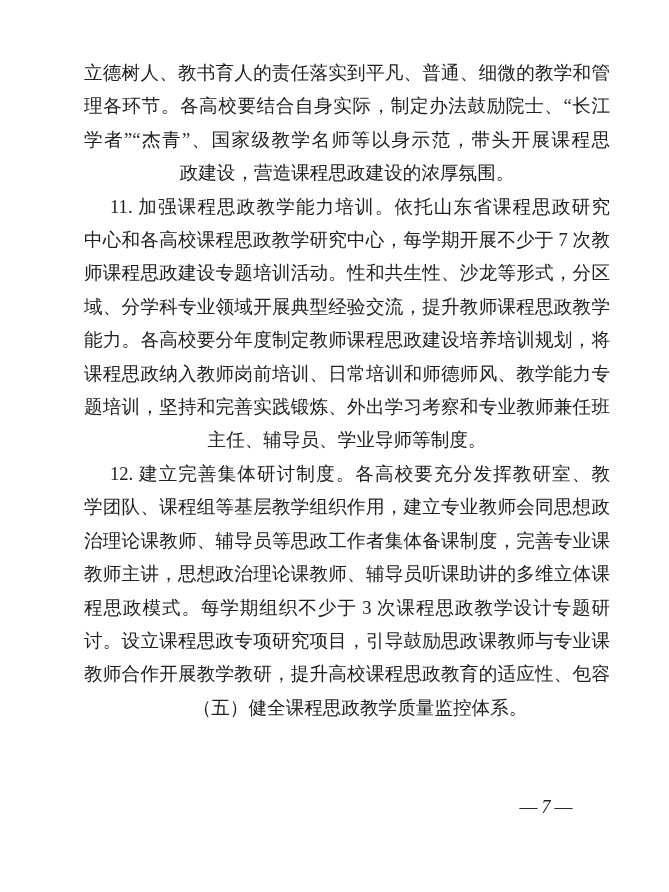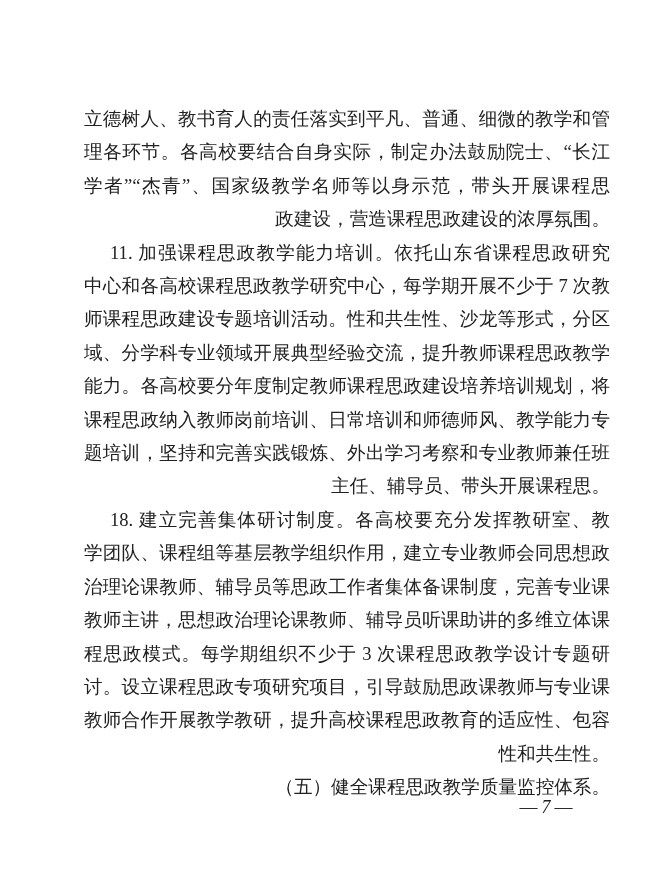--- a/index.html
+++ b/index.html
@@ -21,30 +21,29 @@
     width: 669px;
     height: 892px;
     background: #ffffff;
   }
   .text-block {
     position: absolute;
     left: 84px;
     top: 56px;
     width: 526px;
     color: #212121;
-    margin-top: 46px;
   }
   .line {
     height: 33.42px;
     line-height: 33.42px;
     font-size: 18.6px;
     letter-spacing: 0;
     white-space: normal;
     overflow: visible;
-    text-align: right;
+    text-align: center;
   }
   
   .line.fill {
     text-align: justify;
     text-align-last: justify;
   }
   
   .line.indent {
     padding-left: 26px;
   }
@@ -78,29 +77,28 @@
       <div class="line fill">理各环节。各高校要结合自身实际，制定办法鼓励院士、“长江</div>
       <div class="line fill">学者”“杰青”、国家级教学名师等以身示范，带头开展课程思</div>
       <div class="line">政建设，营造课程思政建设的浓厚氛围。</div>
       <div class="line indent fill">11. 加强课程思政教学能力培训。依托山东省课程思政研究</div>
       <div class="line fill">中心和各高校课程思政教学研究中心，每学期开展不少于 7 次教</div>
       <div class="line fill">师课程思政建设专题培训活动。性和共生性、沙龙等形式，分区</div>
       <div class="line fill">域、分学科专业领域开展典型经验交流，提升教师课程思政教学</div>
       <div class="line fill">能力。各高校要分年度制定教师课程思政建设培养培训规划，将</div>
       <div class="line fill">课程思政纳入教师岗前培训、日常培训和师德师风、教学能力专</div>
       <div class="line fill">题培训，坚持和完善实践锻炼、外出学习考察和专业教师兼任班</div>
-      <div class="line">主任、辅导员、带头开展课程思。</div>
-      <div class="line indent fill">18. 建立完善集体研讨制度。各高校要充分发挥教研室、教</div>
+      <div class="line">主任、辅导员、学业导师等制度。</div>
+      <div class="line indent fill">12. 建立完善集体研讨制度。各高校要充分发挥教研室、教</div>
       <div class="line fill">学团队、课程组等基层教学组织作用，建立专业教师会同思想政</div>
       <div class="line fill">治理论课教师、辅导员等思政工作者集体备课制度，完善专业课</div>
       <div class="line fill">教师主讲，思想政治理论课教师、辅导员听课助讲的多维立体课</div>
       <div class="line fill">程思政模式。每学期组织不少于 3 次课程思政教学设计专题研</div>
       <div class="line fill">讨。设立课程思政专项研究项目，引导鼓励思政课教师与专业课</div>
       <div class="line fill">教师合作开展教学教研，提升高校课程思政教育的适应性、包容</div>
-      <div class="line">性和共生性。</div>
       <div class="line indent">（五）健全课程思政教学质量监控体系。</div>
     </div>
 
   <div class="page-number">
     <span class="dash">—</span><span class="num">7</span><span class="dash">—</span>
   </div>
 
 </div>
 
 </body></html>

